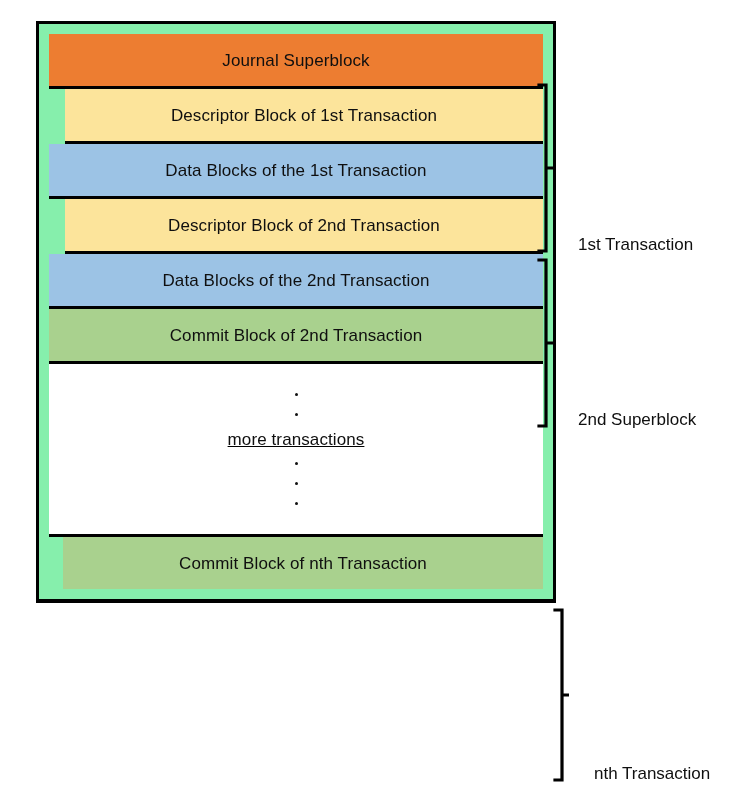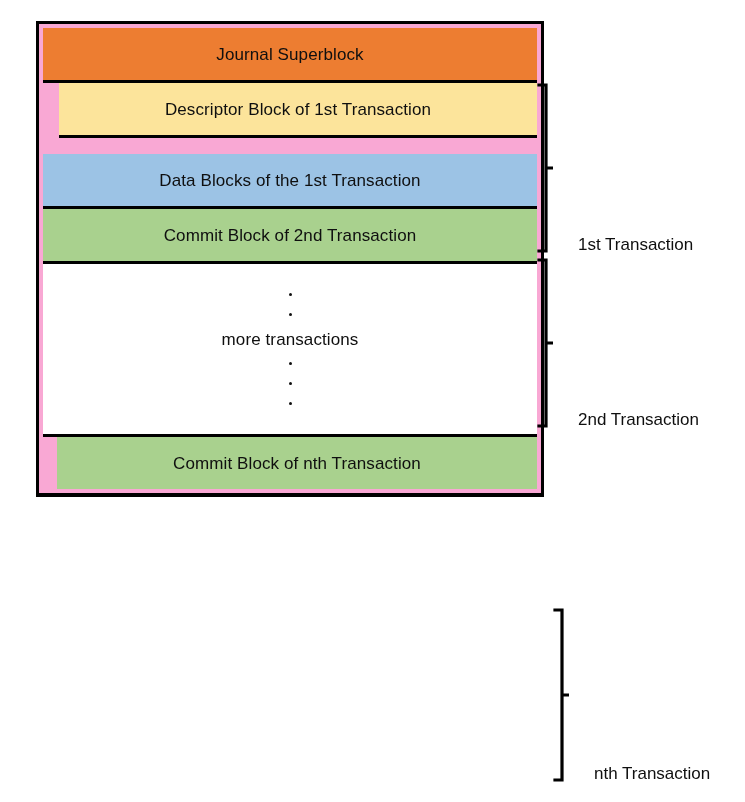--- a/index.html
+++ b/index.html
@@ -20,22 +20,22 @@
     background: #ffffff;
     overflow: hidden;
   }
 
   
   .stack {
     position: absolute;
     left: 36px;
     top: 21px;
     width: 494px;          
-    background: #f9a8d4;
-    padding: 4px;
+    background: #86efac;
+    padding: 10px;
     border: 3px solid #000000;
     border-bottom-width: 4px;
     box-sizing: content-box;
   }
 
   .block {
     position: relative;
     height: 52px;
     border-bottom: 3px solid #000000;
     display: flex;
@@ -52,30 +52,31 @@
     font-size: 17px;
     line-height: 1;
     color: #0f0f0f;
     letter-spacing: .1px;
     white-space: nowrap;
     text-align: center;
   }
 
   .block.superblock  { background: #ED7D31; }
   .block.descriptor  { background: #FCE49B; margin-left: 16px; }
-  .block.data        { background: #9CC3E5; margin-top: 16px; }
+  .block.data        { background: #9CC3E5; }
   .block.commit      { background: #A9D18E; }
 
   
   .block.ellipsis {
     background: #ffffff;
     height: 170px;
     flex-direction: column;
     justify-content: center;
     gap: 0;
+    text-decoration: underline;
   }
   .dot {
     width: 3px;
     height: 3px;
     background: #111111;
     border-radius: 50%;
     margin: 0 auto;
     flex: none;
   }
   .ellipsis-rows {
@@ -134,21 +135,27 @@
 
     <div class="block descriptor">
       <span class="block-label">Descriptor Block of 1st Transaction</span>
     </div>
 
     <div class="block data">
       <span class="block-label">Data Blocks of the 1st Transaction</span>
     </div>
 
 
-
+    <div class="block descriptor">
+      <span class="block-label">Descriptor Block of 2nd Transaction</span>
+    </div>
+
+    <div class="block data">
+      <span class="block-label">Data Blocks of the 2nd Transaction</span>
+    </div>
 
     <div class="block commit">
       <span class="block-label">Commit Block of 2nd Transaction</span>
     </div>
 
     <div class="block ellipsis">
       <div class="ellipsis-rows">
         <span class="dot"></span>
         <span class="dot"></span>
         <span class="block-label">more transactions</span>
@@ -174,21 +181,21 @@
     </div>
     <span class="brace-label">1st Transaction</span>
   </div>
 
   <div class="brace-group" id="g2">
     <div class="brace">
       <svg viewBox="0 0 16 170" preserveAspectRatio="none" aria-hidden="true">
         <path d="M 2,2 L 9,2 L 9,85 L 16,85 L 9,85 L 9,168 L 2,168" fill="none" stroke="#000000" stroke-width="3.2" stroke-linecap="square" stroke-linejoin="miter" vector-effect="non-scaling-stroke"></path>
       </svg>
     </div>
-    <span class="brace-label">2nd Transaction</span>
+    <span class="brace-label">2nd Superblock</span>
   </div>
 
   <div class="brace-group" id="g3">
     <div class="brace">
       <svg viewBox="0 0 16 174" preserveAspectRatio="none" aria-hidden="true">
         <path d="M 2,2 L 9,2 L 9,87 L 16,87 L 9,87 L 9,172 L 2,172" fill="none" stroke="#000000" stroke-width="3.2" stroke-linecap="square" stroke-linejoin="miter" vector-effect="non-scaling-stroke"></path>
       </svg>
     </div>
     <span class="brace-label">nth Transaction</span>
   </div>

